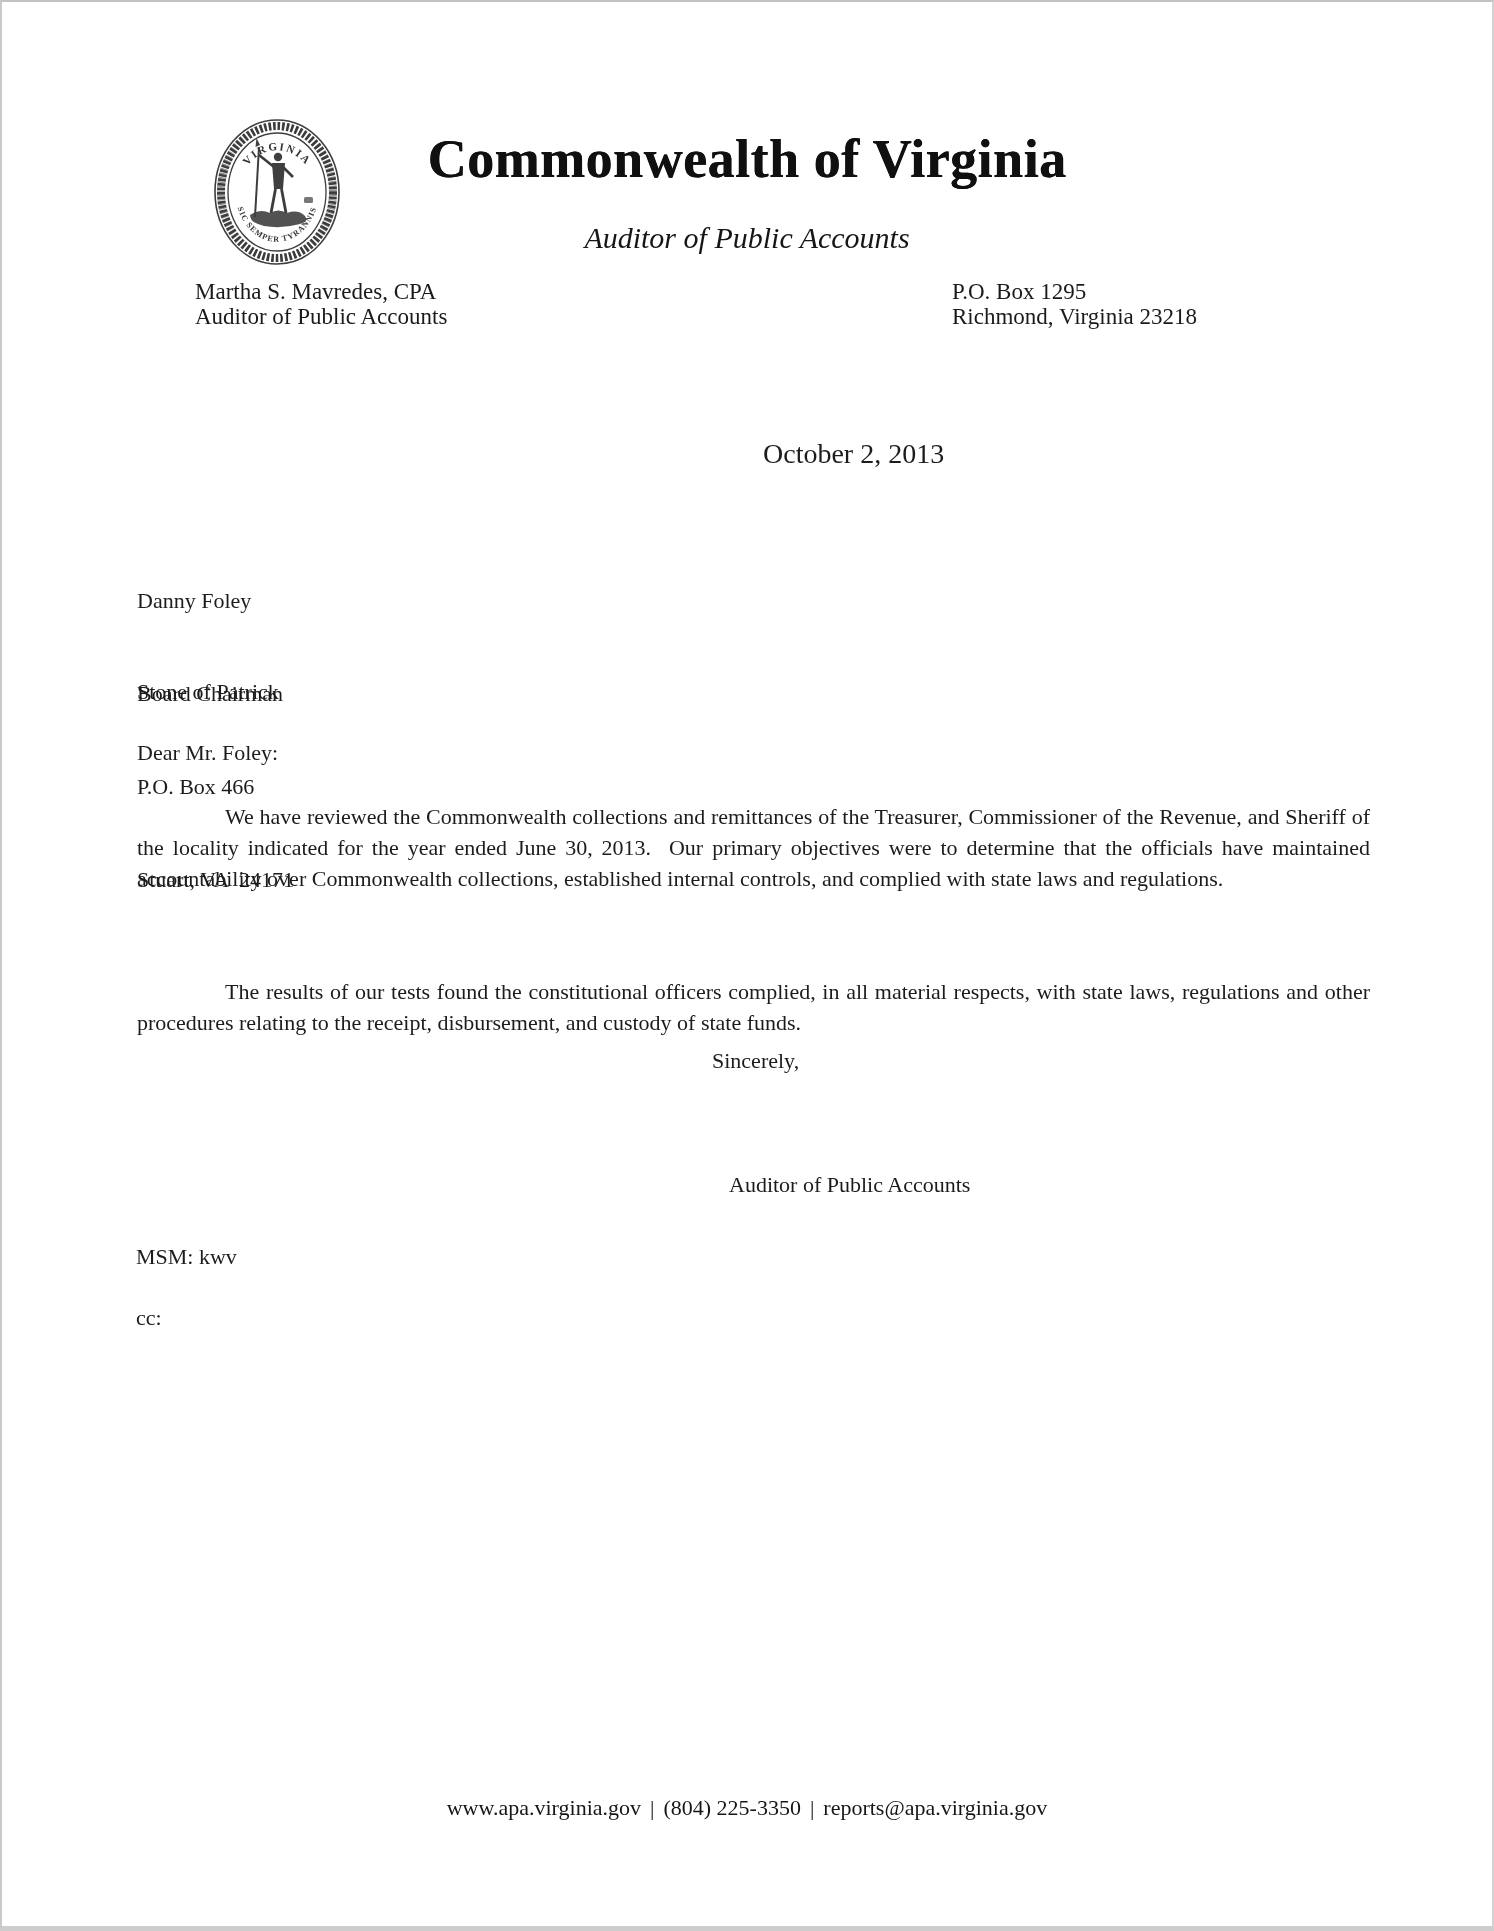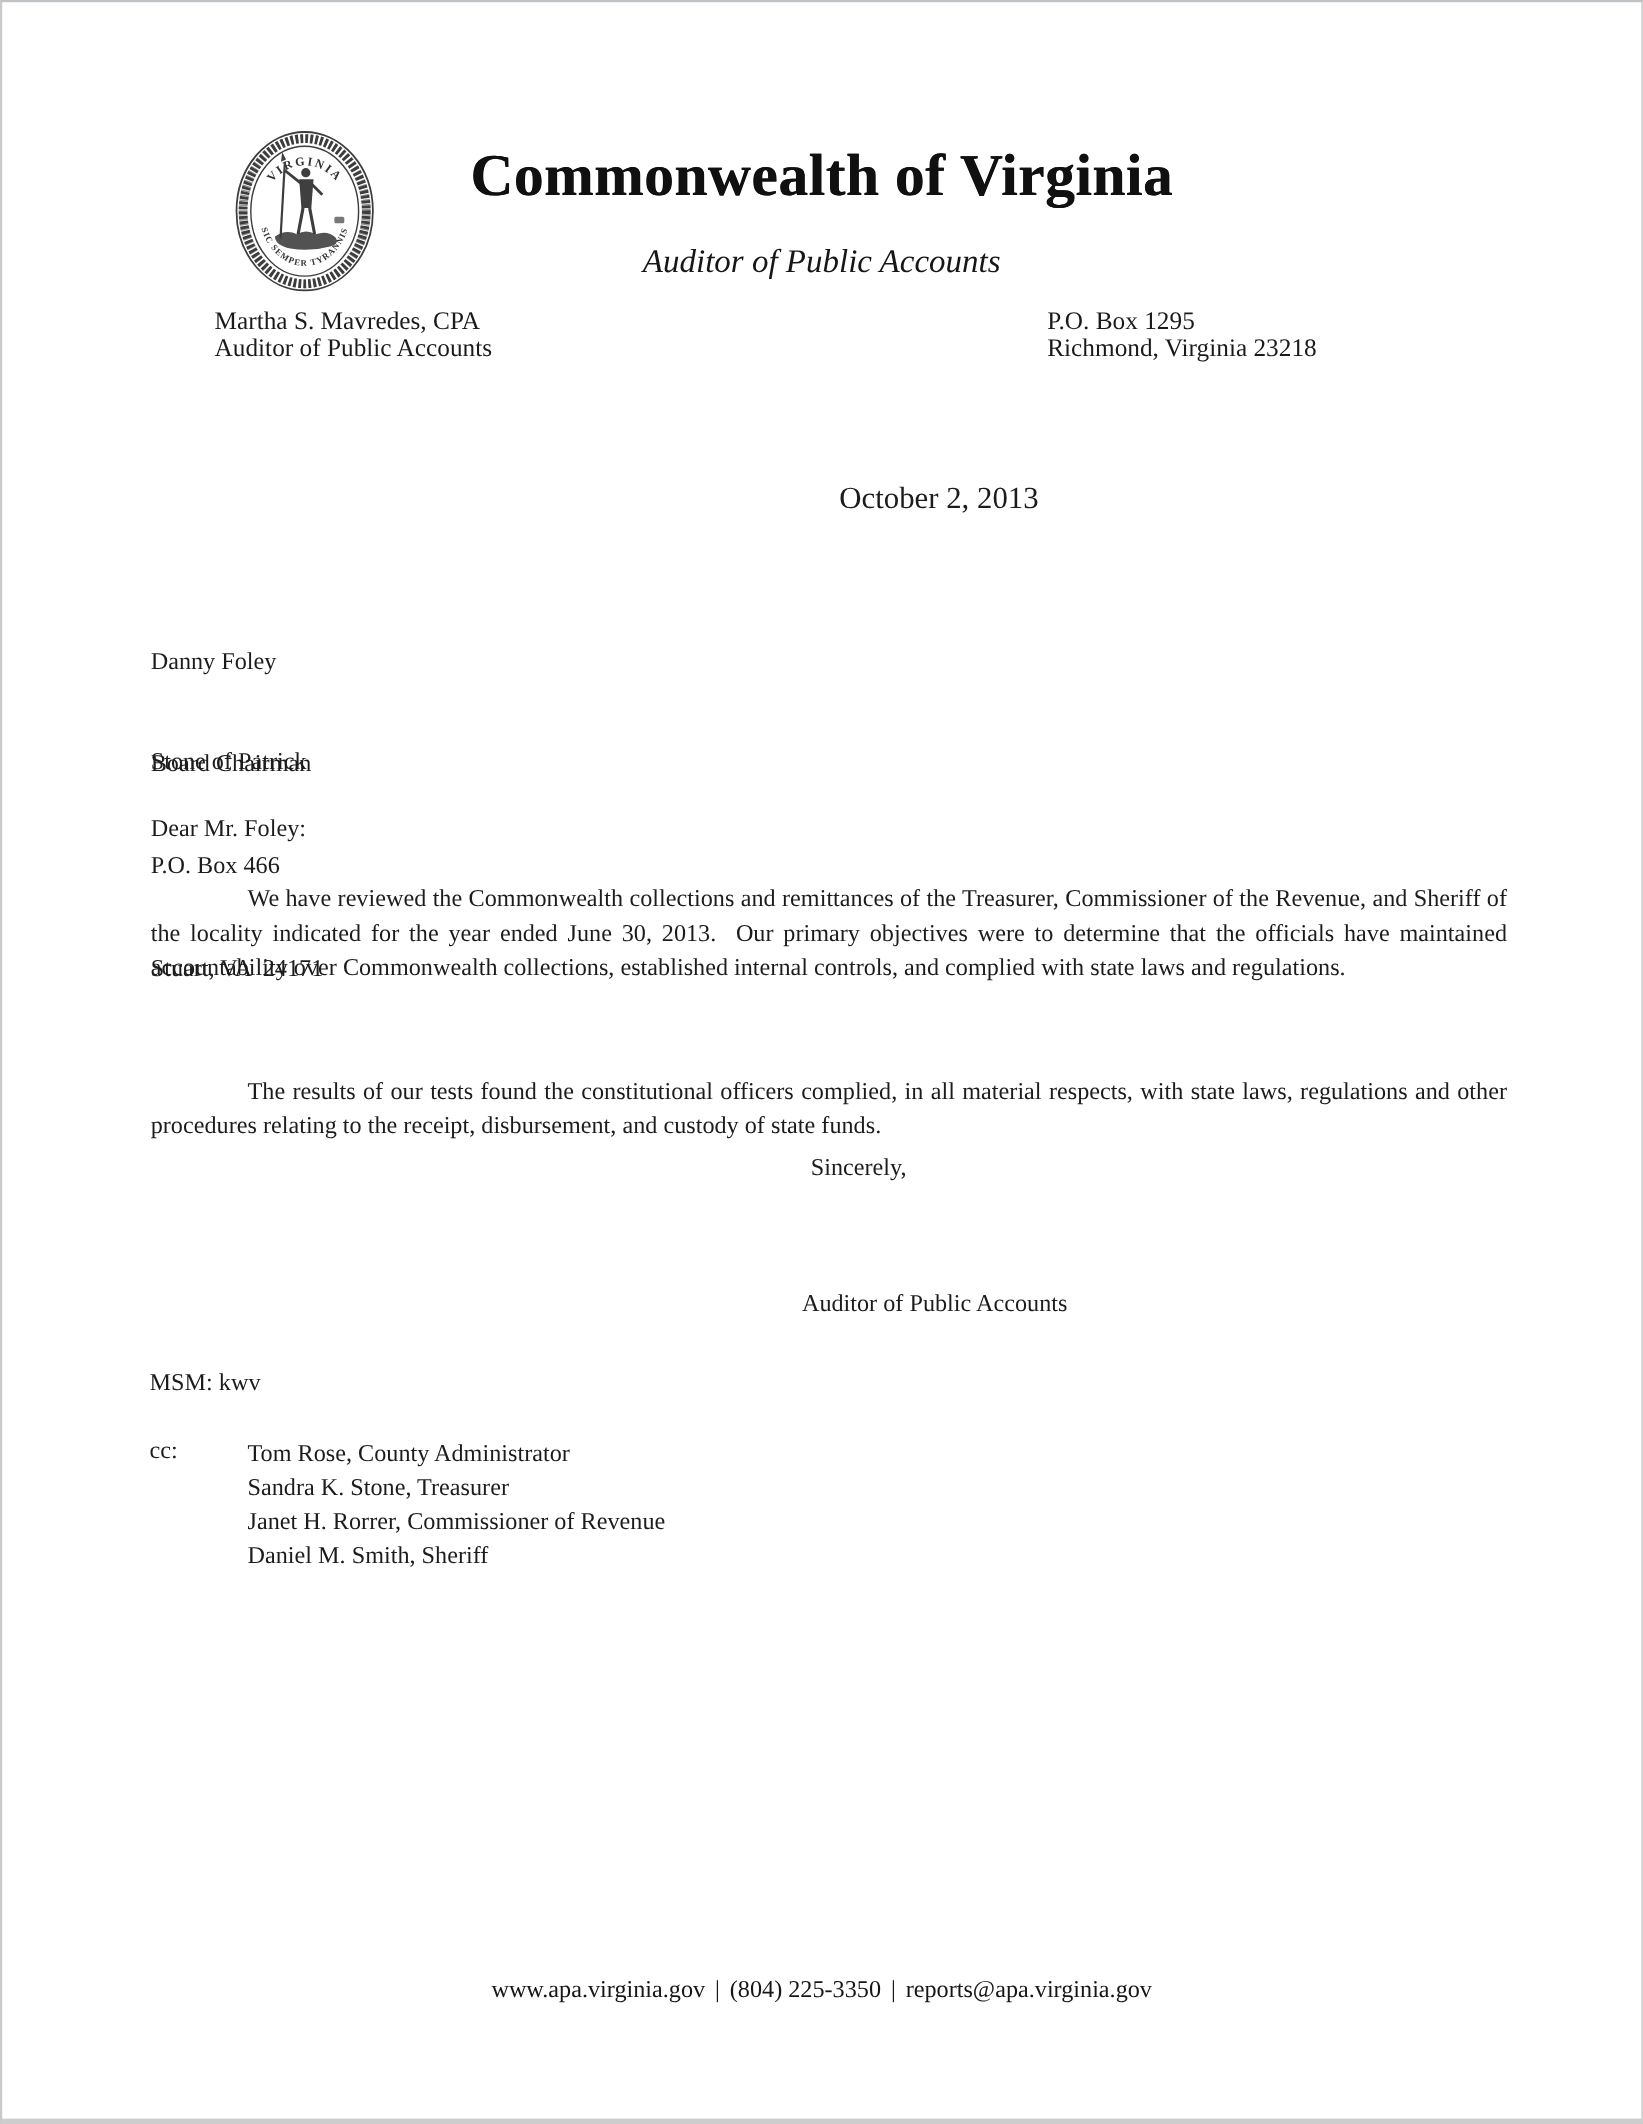--- a/index.html
+++ b/index.html
@@ -77,21 +77,21 @@
     width: 1233px;
     margin: 0;
     font-size: 22px;
     line-height: 31px;
     text-align: justify;
     text-indent: 88px;
     white-space: pre-wrap;
   }
   .para-1 { top: 799px; }
   .para-2 { top: 954px; margin-top: 20px; }
-  .closing      { position: absolute; left: 735px; top: 1046px; font-size: 22px; }
+  .closing      { position: absolute; left: 710px; top: 1046px; font-size: 22px; }
   .signer-title { position: absolute; left: 727px; top: 1170px; font-size: 22px; }
   .reference    { position: absolute; left: 134px; top: 1242px; font-size: 22px; }
   .cc-label     { position: absolute; left: 134px; top: 1303px; font-size: 22px; }
   .cc-list      { position: absolute; left: 223px; top: 1303px; font-size: 22px; line-height: 31px; }
 
   
   .footer {
     position: absolute;
     left: 0;
     top: 1793px;
@@ -169,24 +169,18 @@
 
   <p class="para para-1">We have reviewed the Commonwealth collections and remittances of the Treasurer, Commissioner of the Revenue, and Sheriff of the locality indicated for the year ended June 30, 2013.  Our primary objectives were to determine that the officials have maintained accountability over Commonwealth collections, established internal controls, and complied with state laws and regulations.</p>
   <p class="para para-2">The results of our tests found the constitutional officers complied, in all material respects, with state laws, regulations and other procedures relating to the receipt, disbursement, and custody of state funds.</p>
 
   <div class="closing">Sincerely,</div>
   <div class="signer-title">Auditor of Public Accounts</div>
 
   <div class="reference">MSM: kwv</div>
 
   <div class="cc-label">cc:</div>
-  <div class="cc-list">
-    <div>Tom Rose, County Administrator</div>
-    <div>Sandra K. Stone, Treasurer</div>
-    <div>Janet H. Rorrer, Commissioner of Revenue</div>
-    <div>Daniel M. Smith, Sheriff</div>
-  </div>
 
   <div class="footer">
     <span>www.apa.virginia.gov</span><span class="sep">|</span><span>(804) 225-3350</span><span class="sep">|</span><span class="email">reports@apa.virginia.gov</span>
   </div>
 
 </div>
 
 </body></html>

